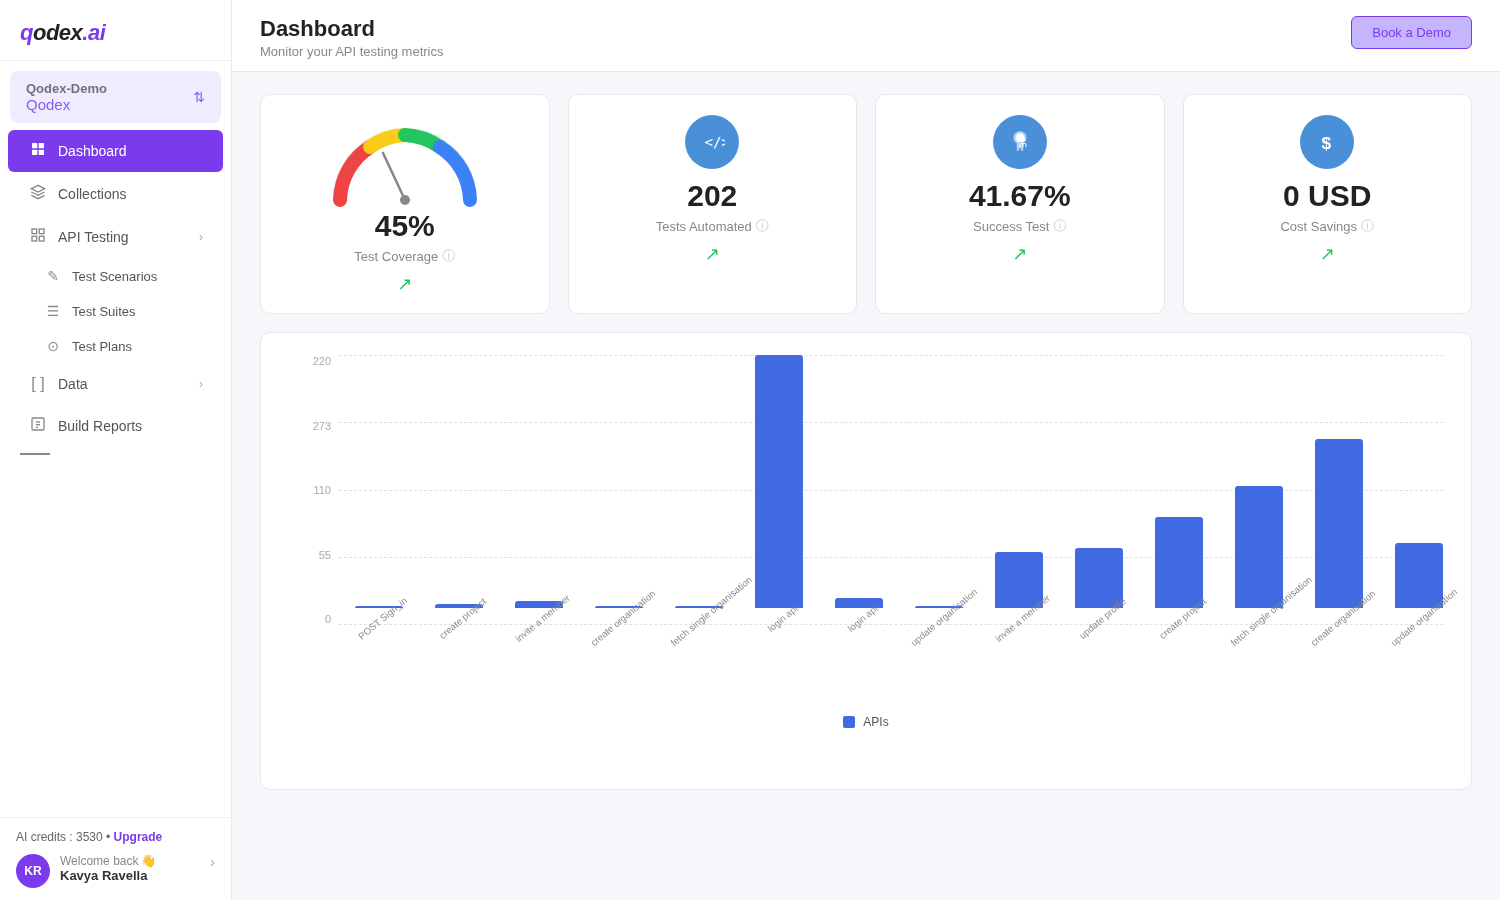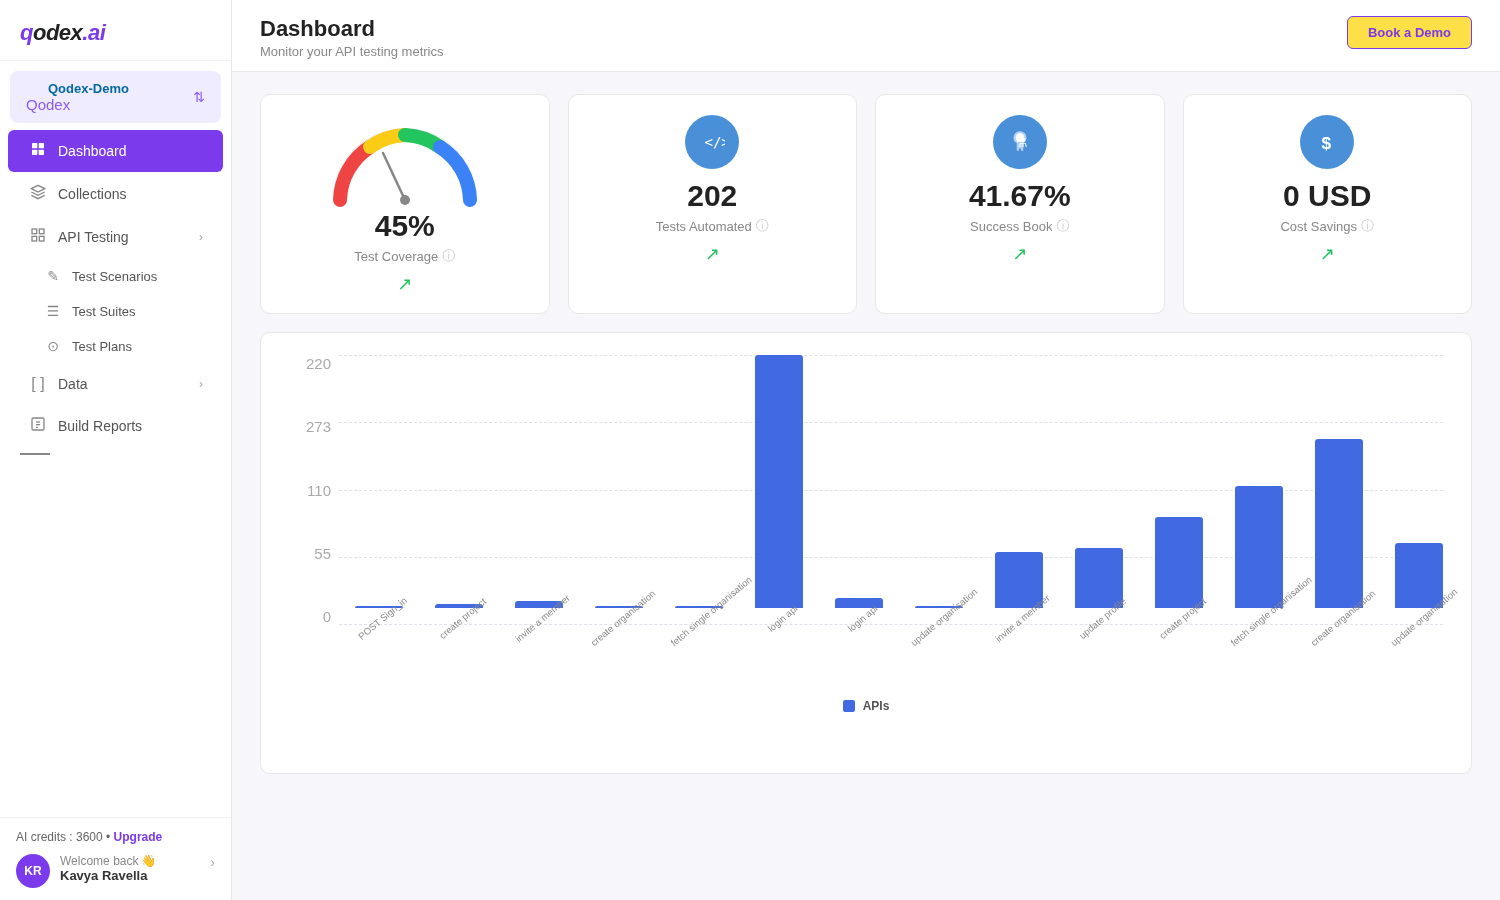--- a/index.html
+++ b/index.html
@@ -30,21 +30,21 @@
     .workspace-selector {
       display: flex;
       align-items: center;
       justify-content: space-between;
       padding: 10px 16px;
       background: #f0ecff;
       margin: 10px 10px 6px;
       border-radius: 8px;
       cursor: pointer;
     }
-    .workspace-name { font-size: 13px; font-weight: 600; color: #0369a1; margin-left: 22px; }
+    .workspace-name { font-size: 13px; font-weight: 600; color: #737373; }
     .workspace-sub { font-size: 15px; color: #8b5cf6; }
     .chevron-icon { color: #8b5cf6; font-size: 14px; }
 
     .nav-item {
       display: flex;
       align-items: center;
       gap: 10px;
       padding: 11px 20px;
       cursor: pointer;
       font-size: 14px;
@@ -124,25 +124,25 @@
       justify-content: space-between;
       border-bottom: 1px solid #e8e8e8;
     }
     .page-title-group {}
     .page-title { font-size: 22px; font-weight: 700; color: #222; }
     .page-subtitle { font-size: 13px; color: #888; margin-top: 2px; }
 
     .book-demo-btn {
       padding: 8px 20px;
       border: 1.5px solid #7c3aed;
-      background: #fde047;
+      background: #c4b5fd;
       color: #7c3aed;
       border-radius: 6px;
       font-size: 13px;
-      font-weight: 700;
+      font-weight: 400;
       cursor: pointer;
     }
 
     
     .cards-row {
       display: flex;
       gap: 18px;
       padding: 22px 28px 18px;
     }
     .metric-card {
@@ -206,21 +206,21 @@
       display: flex;
       align-items: flex-end;
     }
     .y-axis {
       position: absolute;
       top: 0; left: 0; bottom: 30px; width: 50px;
       display: flex;
       flex-direction: column-reverse;
       justify-content: space-between;
     }
-    .y-label { font-size: 15px; color: #aaa; text-align: right; padding-right: 8px; }
+    .y-label { font-size: 11px; color: #aaa; text-align: right; padding-right: 8px; }
     .grid-lines {
       position: absolute;
       top: 0; left: 50px; right: 0; bottom: 30px;
       display: flex;
       flex-direction: column-reverse;
       justify-content: space-between;
       pointer-events: none;
     }
     .grid-line {
       width: 100%;
@@ -358,21 +358,21 @@
       <span class="nav-label">Build Reports</span>
     </div>
 
     <div style="margin: 6px 20px;">
       <div class="dash-separator"></div>
     </div>
   </nav>
 
   <div class="sidebar-footer">
     <div class="ai-credits">
-      <span>AI credits : 3600</span> • <a href="#">Upgrade</a>
+      <span>AI credits : 3530</span> • <a href="#">Upgrade</a>
     </div>
     <div class="user-row">
       <div class="avatar">KR</div>
       <div class="user-info">
         <div class="welcome-text">Welcome back 👋</div>
         <div class="user-name">Kavya Ravella</div>
       </div>
       <span class="user-chevron">›</span>
     </div>
   </div>
@@ -434,21 +434,21 @@
     <div class="metric-card">
       <div class="metric-icon-circle" style="background:#4a90d9;">
         <svg width="26" height="26" viewBox="0 0 24 24">
             <circle cx="12" cy="8" r="4" fill="white"></circle>
             <path d="M12 2a6 6 0 0 1 6 6c0 2.2-1.2 4.1-3 5.2V20h-2v-2h-2v2H9v-6.8A6 6 0 0 1 6 8a6 6 0 0 1 6-6z" fill="white" opacity="0.6"></path>
             <text x="8" y="17" font-size="12" fill="white" font-family="Arial">⚗</text>
           </svg>
       </div>
       <div class="metric-value">41.67%</div>
       <div class="metric-label">
-        <span>Success Book</span>
+        <span>Success Test</span>
         <span class="metric-info">ⓘ</span>
       </div>
       <div class="metric-trend">↗</div>
     </div>
 
     <div class="metric-card">
       <div class="metric-icon-circle" style="background:#4a90d9;">
         <svg width="26" height="26" viewBox="0 0 24 24" fill="white">
             <text x="7" y="18" font-size="16" fill="white" font-family="Arial" font-weight="bold">$</text>
           </svg>
@@ -538,19 +538,19 @@
               <div class="bar-label">create organisation</div>
             </div>
             <div class="bar-group">
               <div class="bar" title="update organisation: 53" style="height: 65px;"></div>
               <div class="bar-label">update organisation</div>
             </div>
           </div>
       </div>
     </div>
 
-    <div class="chart-legend" style="margin-top:44px;font-weight:bold;">
+    <div class="chart-legend" style="margin-top:60px;">
       <span class="legend-dot"></span>
       <span class="legend-label">APIs</span>
     </div>
   </div>
 
 </main>
 
 </body></html>

